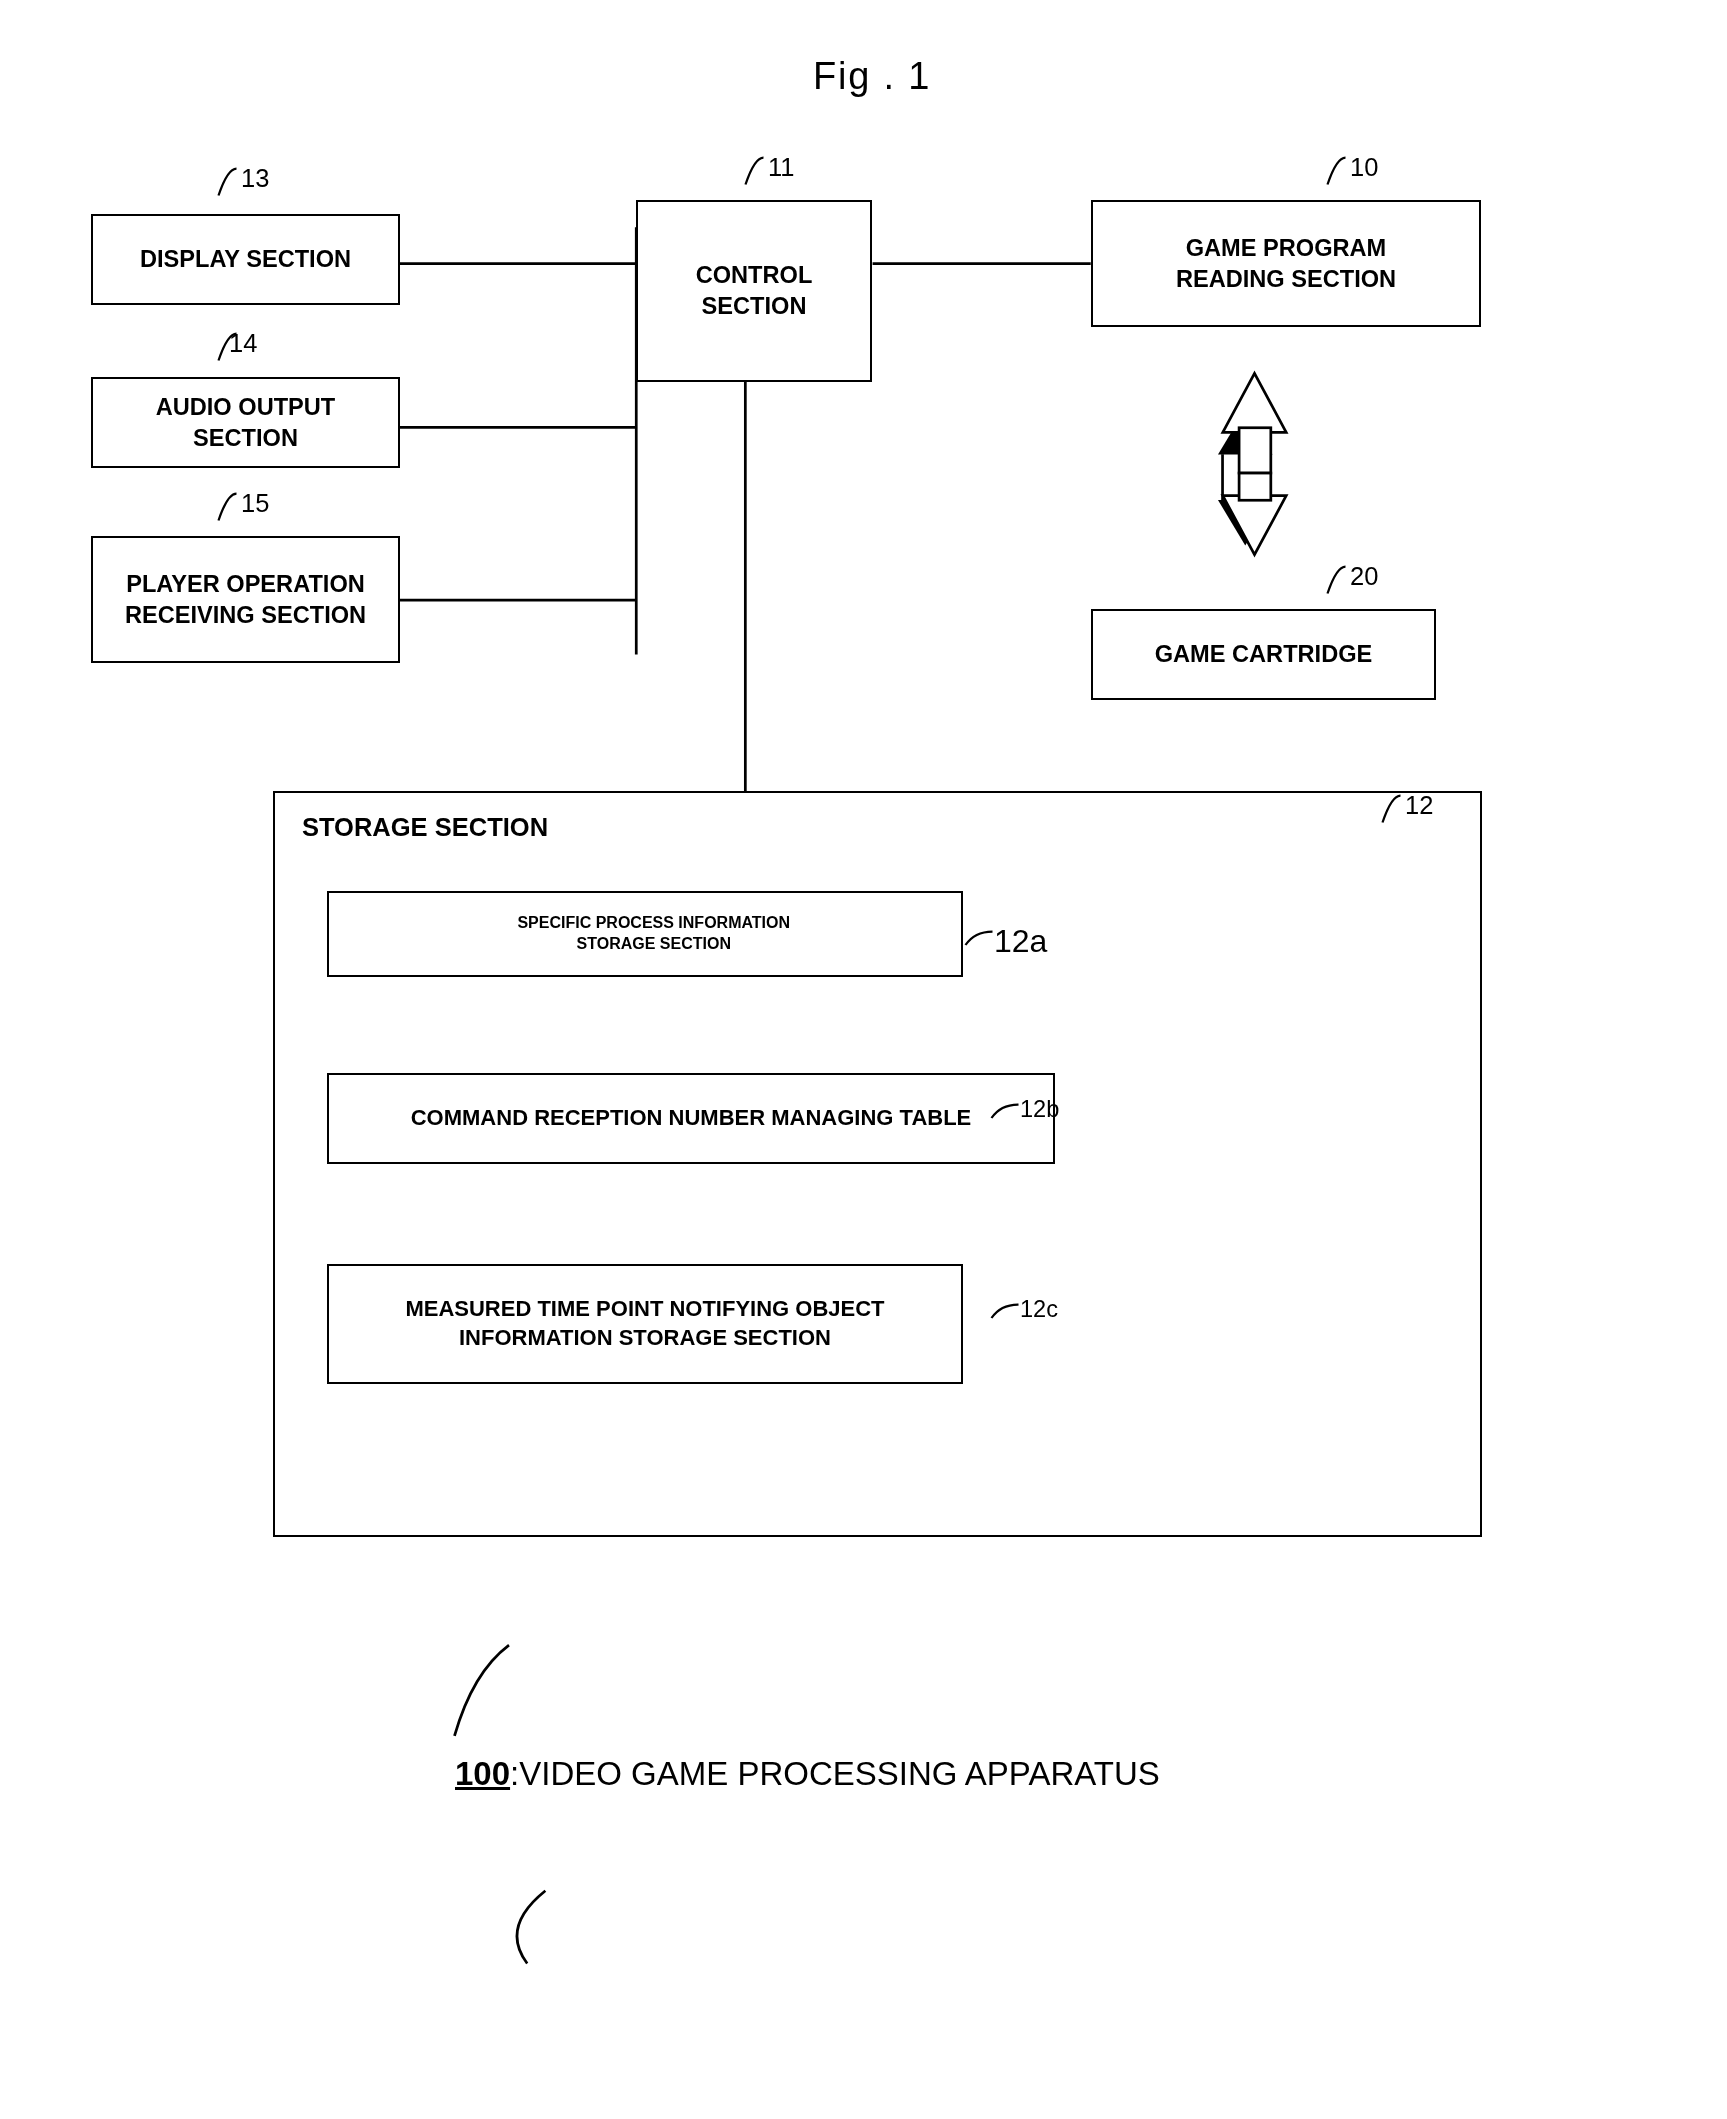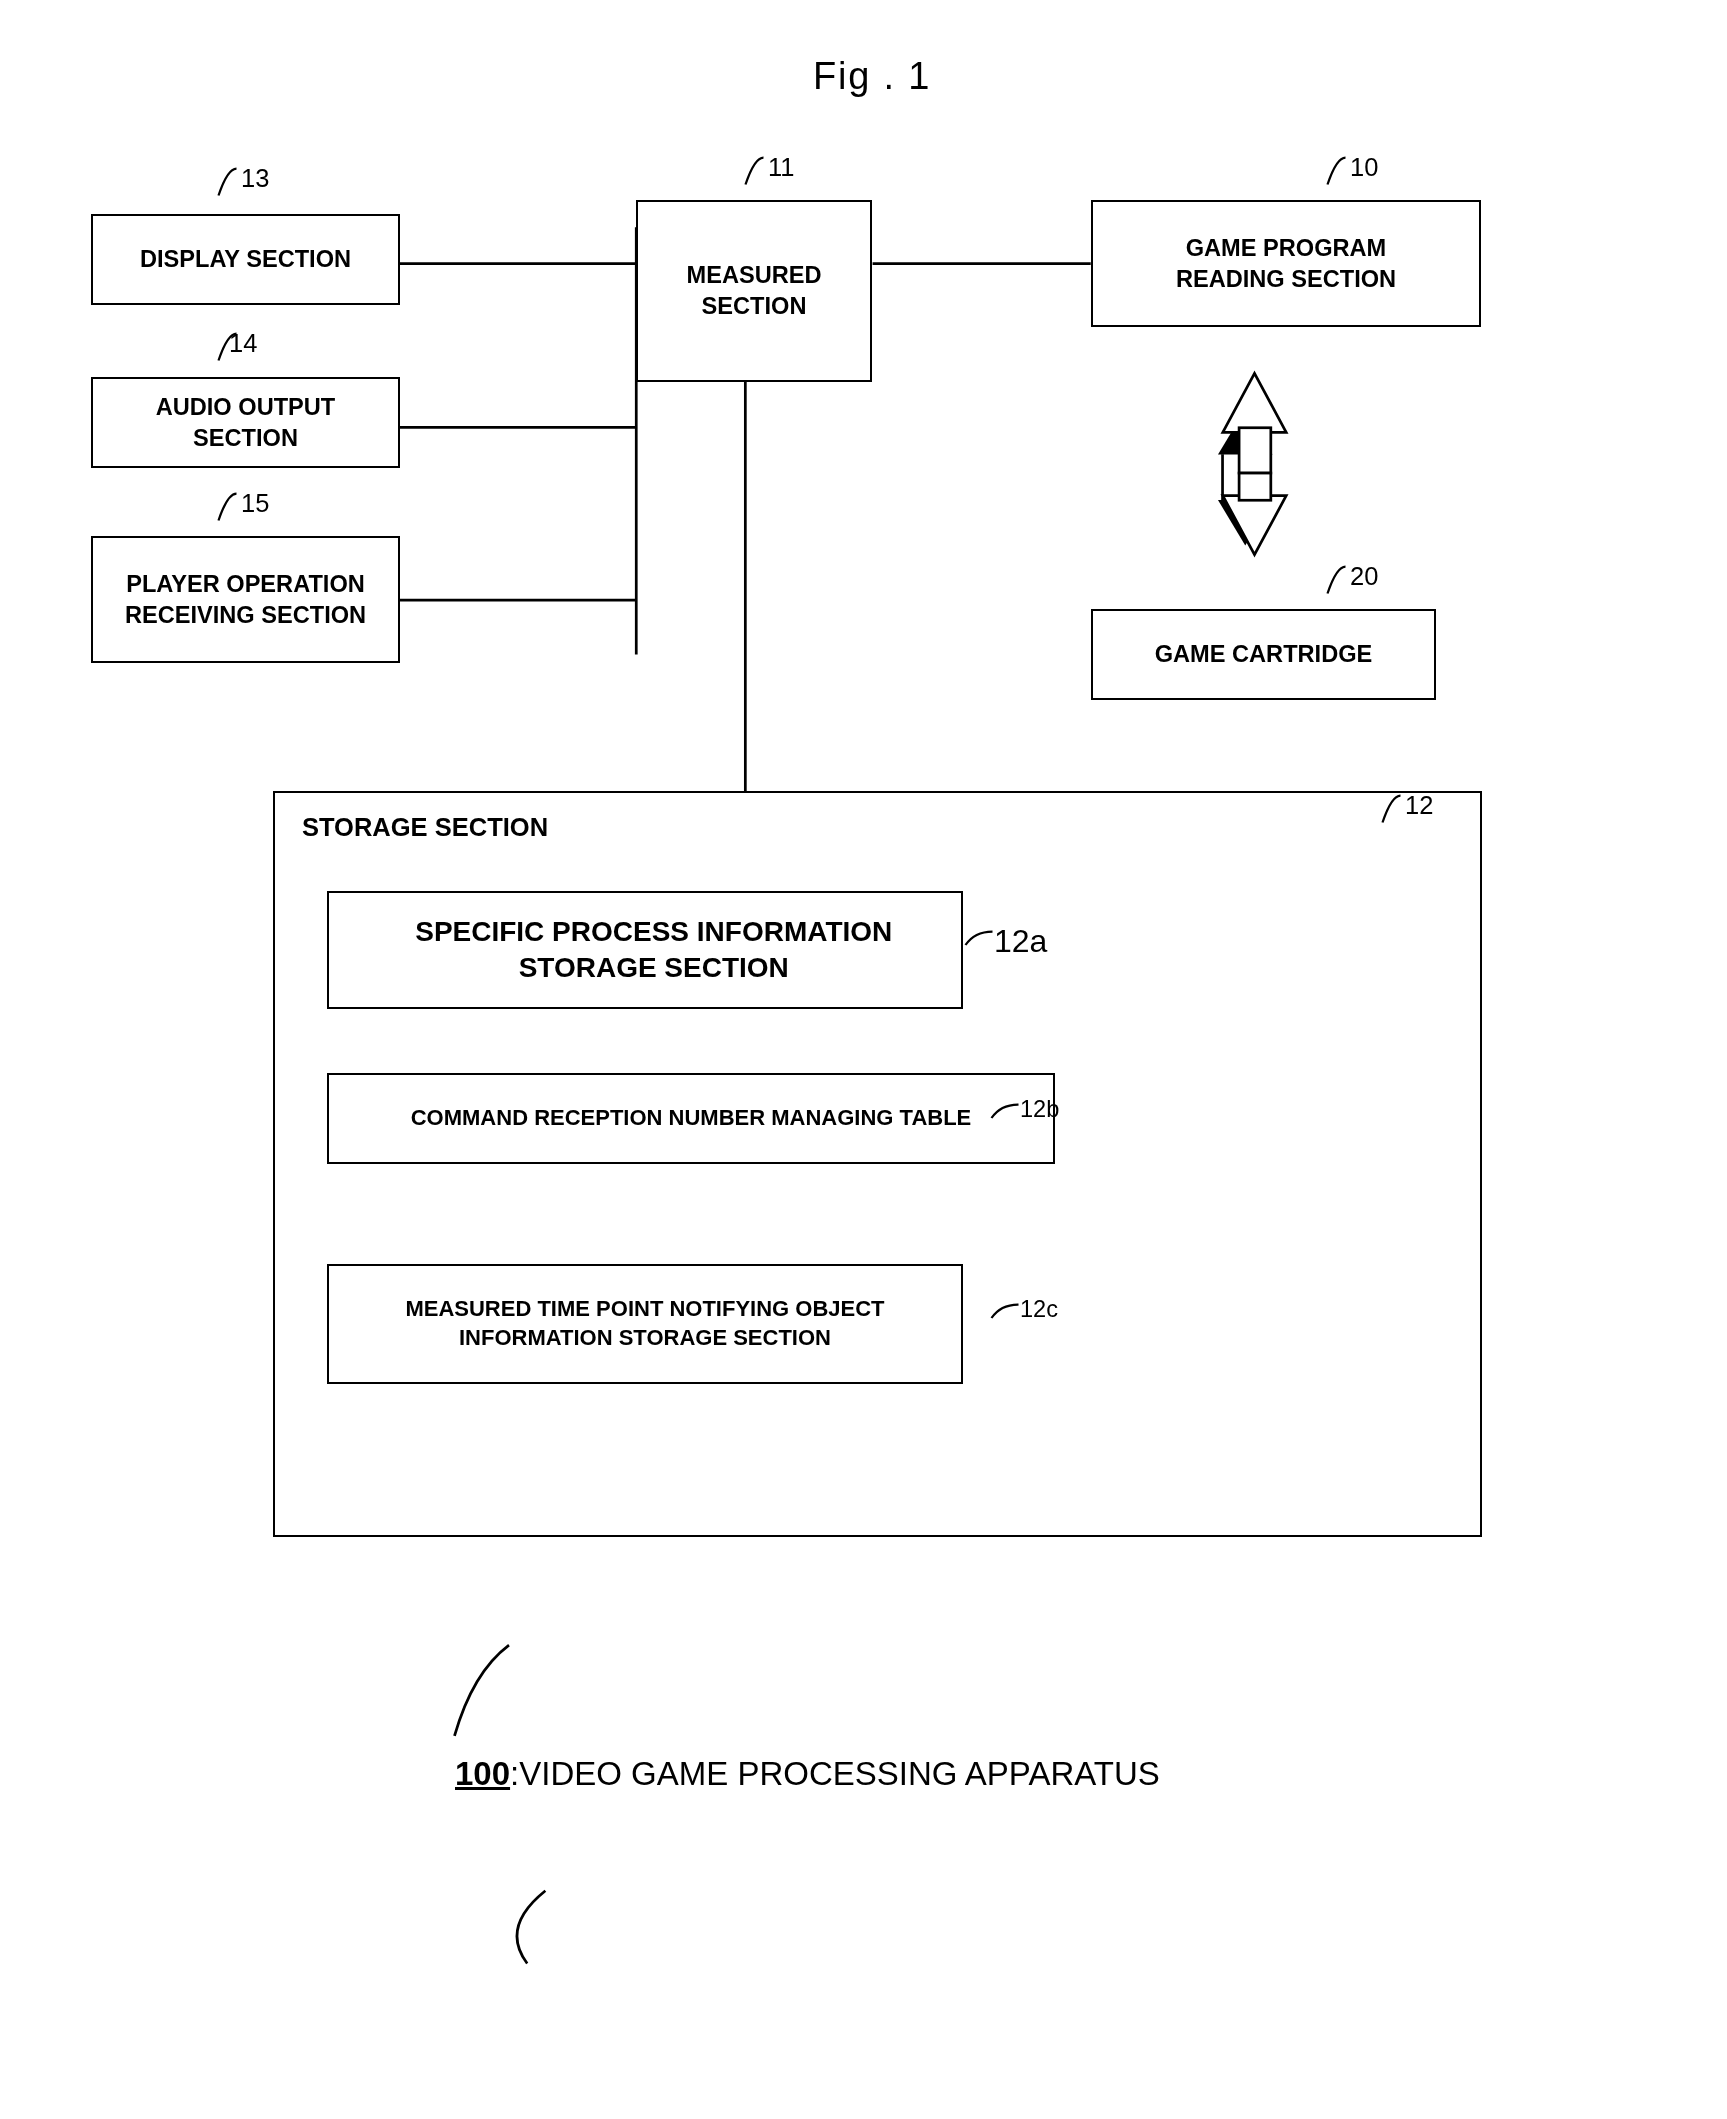--- a/index.html
+++ b/index.html
@@ -124,21 +124,21 @@
 </div>
 
 <div class="ref-label" style="left:209px; top:489px;">
   <svg width="73" height="36" xmlns="http://www.w3.org/2000/svg" viewBox="0 0 80 40">
     <path d="M 10 35 Q 20 5 30 5" stroke="#000" stroke-width="2.5" fill="none"></path>
   </svg>
   <span style="position:absolute; left:32px; top:0px;">15</span>
 </div>
 
 <div class="box" style="left:636px; top:200px; width:236px; height:182px;">
-  <span style="white-space:pre-line;">MEASURED
+  <span style="white-space:pre-line;">CONTROL
 SECTION</span>
 </div>
 
 <div class="ref-label" style="left:736px; top:153px;">
   <svg width="73" height="36" xmlns="http://www.w3.org/2000/svg" viewBox="0 0 80 40">
     <path d="M 10 35 Q 20 5 30 5" stroke="#000" stroke-width="2.5" fill="none"></path>
   </svg>
   <span style="position:absolute; left:32px; top:0px;">11</span>
 </div>
 
@@ -180,21 +180,21 @@
   <span>STORAGE SECTION</span>
 </div>
 
 <div class="ref-label" style="left:1373px; top:791px;">
   <svg width="73" height="36" xmlns="http://www.w3.org/2000/svg" viewBox="0 0 80 40">
     <path d="M 10 35 Q 20 5 30 5" stroke="#000" stroke-width="2.5" fill="none"></path>
   </svg>
   <span style="position:absolute; left:32px; top:0px;">12</span>
 </div>
 
-<div class="box" style="left:327px; top:891px; width:636px; height:118px; font-size:28px;padding-left:32px;">
+<div class="box" style="left:327px; top:891px; width:636px; height:86px; font-size:16px;padding-left:32px;">
   <span style="white-space:pre-line;">SPECIFIC PROCESS INFORMATION
 STORAGE SECTION</span>
 </div>
 
 <div class="ref-label" style="left:956px; top:927px; font-size:32px;">
   <svg width="73" height="36" xmlns="http://www.w3.org/2000/svg" viewBox="0 0 80 40">
     <path d="M 10 20 Q 20 5 40 5" stroke="#000" stroke-width="2.5" fill="none"></path>
   </svg>
   <span style="position:absolute; left:38px; top:-4.5px;">12a</span>
 </div>

